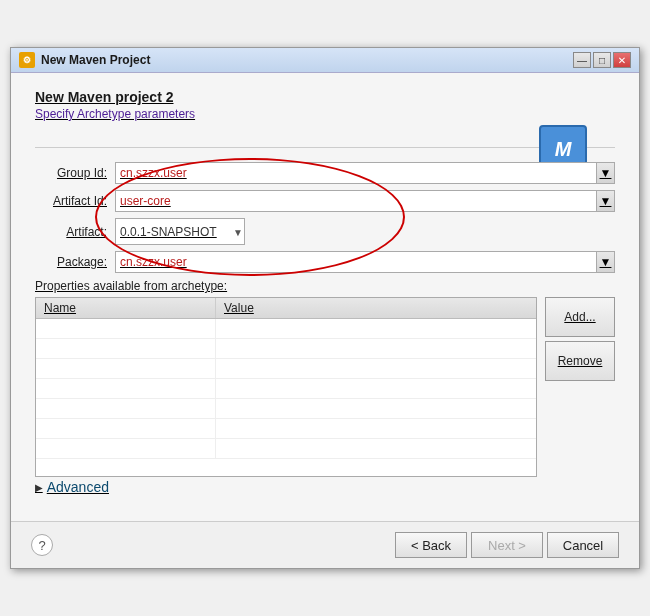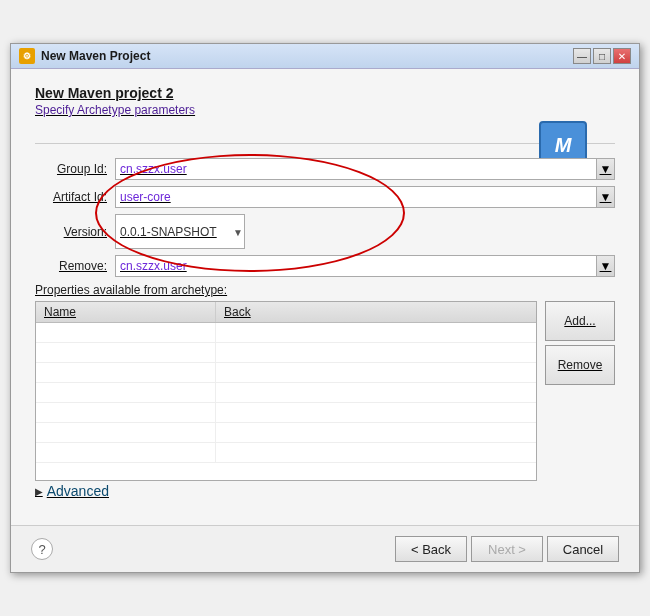--- a/index.html
+++ b/index.html
@@ -140,21 +140,21 @@
       flex-shrink: 0;
     }
 
     .form-input {
       flex: 1;
       height: 22px;
       border: 1px solid #aaa;
       background: white;
       padding: 0 4px;
       font-size: 12px;
-      color: #6d28d9;
+      color: #b91c1c;
       outline: none;
     }
 
     .select-arrow {
       position: absolute;
       right: 2px;
       top: 50%;
       transform: translateY(-50%);
       pointer-events: none;
       font-size: 10px;
@@ -174,21 +174,21 @@
       flex-shrink: 0;
     }
 
     .version-select-wrapper {
       display: flex;
       align-items: center;
     }
 
     .version-select {
       width: 130px;
-      height: 35px;
+      height: 27px;
       border: 1px solid #aaa;
       background: white;
       padding: 0 4px;
       font-size: 12px;
       color: #333;
       appearance: none;
       -webkit-appearance: none;
     }
 
     
@@ -390,44 +390,44 @@
         <div class="dropdown-btn">▼</div>
       </div>
 
       <div class="form-row">
         <span class="form-label">Artifact Id:</span>
         <input class="form-input" type="text" value="user-core" style="flex: 1 1 0%;">
         <div class="dropdown-btn">▼</div>
       </div>
 
       <div class="form-row">
-        <span class="form-label">Version:</span>
+        <span class="form-label">Artifact:</span>
         <div class="version-select-wrapper" style="position:relative;">
           <select class="version-select">
             <option>0.0.1-SNAPSHOT</option>
           </select>
           <span class="select-arrow">▼</span>
         </div>
       </div>
 
       <div class="form-row">
-        <span class="form-label">Remove:</span>
+        <span class="form-label">Package:</span>
         <input class="form-input" type="text" value="cn.szzx.user" style="flex: 1 1 0%;">
         <div class="dropdown-btn">▼</div>
       </div>
     </div>
 
     <div class="properties-label">Properties available from archetype:</div>
 
     <div class="properties-area">
       <div class="properties-table-wrapper">
 
         <div class="table-header">
           <div class="table-header-cell">Name</div>
-          <div class="table-header-cell">Back</div>
+          <div class="table-header-cell">Value</div>
         </div>
 
         <div class="table-body">
           <div class="table-row-empty">
             <div class="table-cell"></div>
             <div class="table-cell-value"></div>
           </div>
           <div class="table-row-empty">
             <div class="table-cell"></div>
             <div class="table-cell-value"></div>

